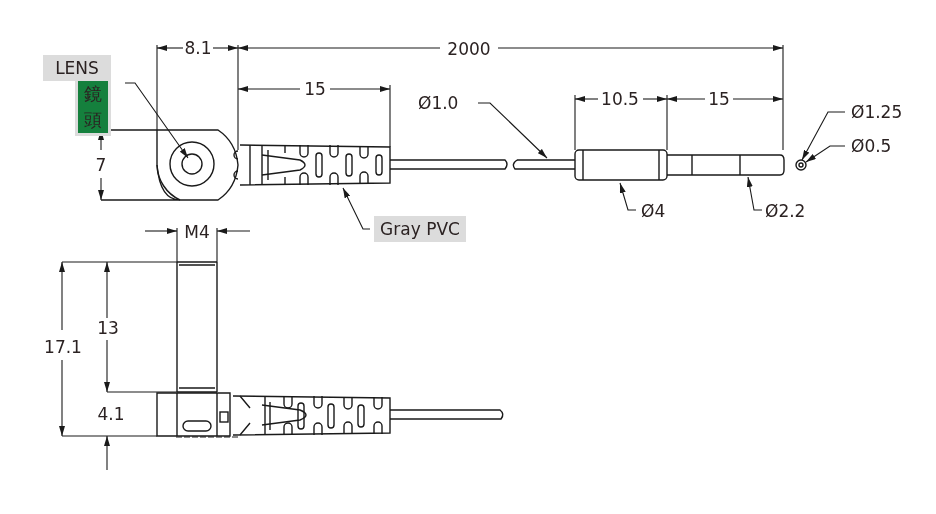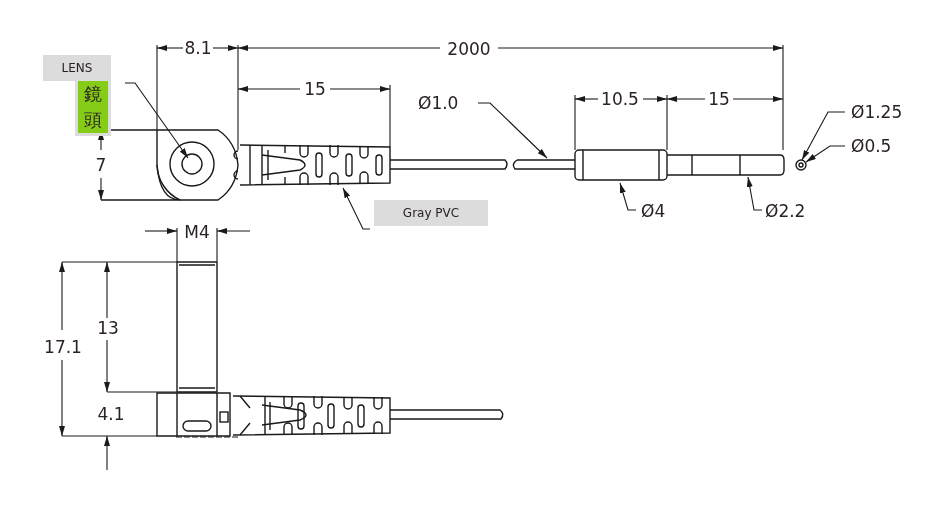--- a/index.html
+++ b/index.html
@@ -5,22 +5,22 @@
   html, body { margin: 0; padding: 0; background: #ffffff; }
   body { width: 936px; height: 514px; overflow: hidden; position: relative; }
   #drawing { position: absolute; left: 0; top: 0; width: 936px; height: 514px; }
   .ln { stroke: #1a1a1a; stroke-width: 1.4; fill: none; }
   .lnt { stroke: #1a1a1a; stroke-width: 1.1; fill: none; }
   .dim { stroke: #1a1a1a; stroke-width: 1.1; fill: none; }
   .arr { fill: #1a1a1a; stroke: none; }
   .txt { font-family: "DejaVu Sans", sans-serif; font-size: 17px; fill: #2b2222; }
   .bg { fill: #ffffff; }
   .label-box { position: absolute; font-family: "DejaVu Sans", sans-serif; color: #2b2222; }
-  .label-box .top { background: #dcdcdc; text-align: center; font-size: 12px; line-height: 26px; }
-  .label-box .bot { background: #84cc16; border: 3px solid #dcdcdc; border-top: none; text-align: center; font-size: 18px; line-height: 26px; margin-left: 32px; }
+  .label-box .top { background: #dcdcdc; text-align: center; font-size: 17px; line-height: 26px; }
+  .label-box .bot { background: #15803d; border: 3px solid #dcdcdc; border-top: none; text-align: center; font-size: 18px; line-height: 26px; margin-left: 32px; }
 </style>
 </head>
 <body>
 
 <svg id="drawing" viewBox="0 0 936 514" xmlns="http://www.w3.org/2000/svg">
   <defs>
     <marker id="ah" markerWidth="10" markerHeight="6" refX="10" refY="3" orient="auto" markerUnits="userSpaceOnUse">
       <path d="M0,0 L10,3 L0,6 Z" class="arr"></path>
     </marker>
   </defs>
@@ -144,15 +144,15 @@
     <rect class="bg" x="95" y="318" width="26" height="22"></rect>
     <text class="txt" x="108" y="334" text-anchor="middle">13</text>
     <text class="txt" x="111" y="420" text-anchor="middle">4.1</text>
   </g>
 </svg>
 
 <div class="label-box" style="left:43px; top:55px; width:68px;">
   <div class="top">LENS</div>
   <div class="bot">鏡頭</div>
 </div>
-<div class="label-box" style="left:374px; top:200px; width:114px;">
+<div class="label-box" style="left:374px; top:216px; width:92px;">
   <div class="top">Gray PVC</div>
 </div>
 
 </body></html>

